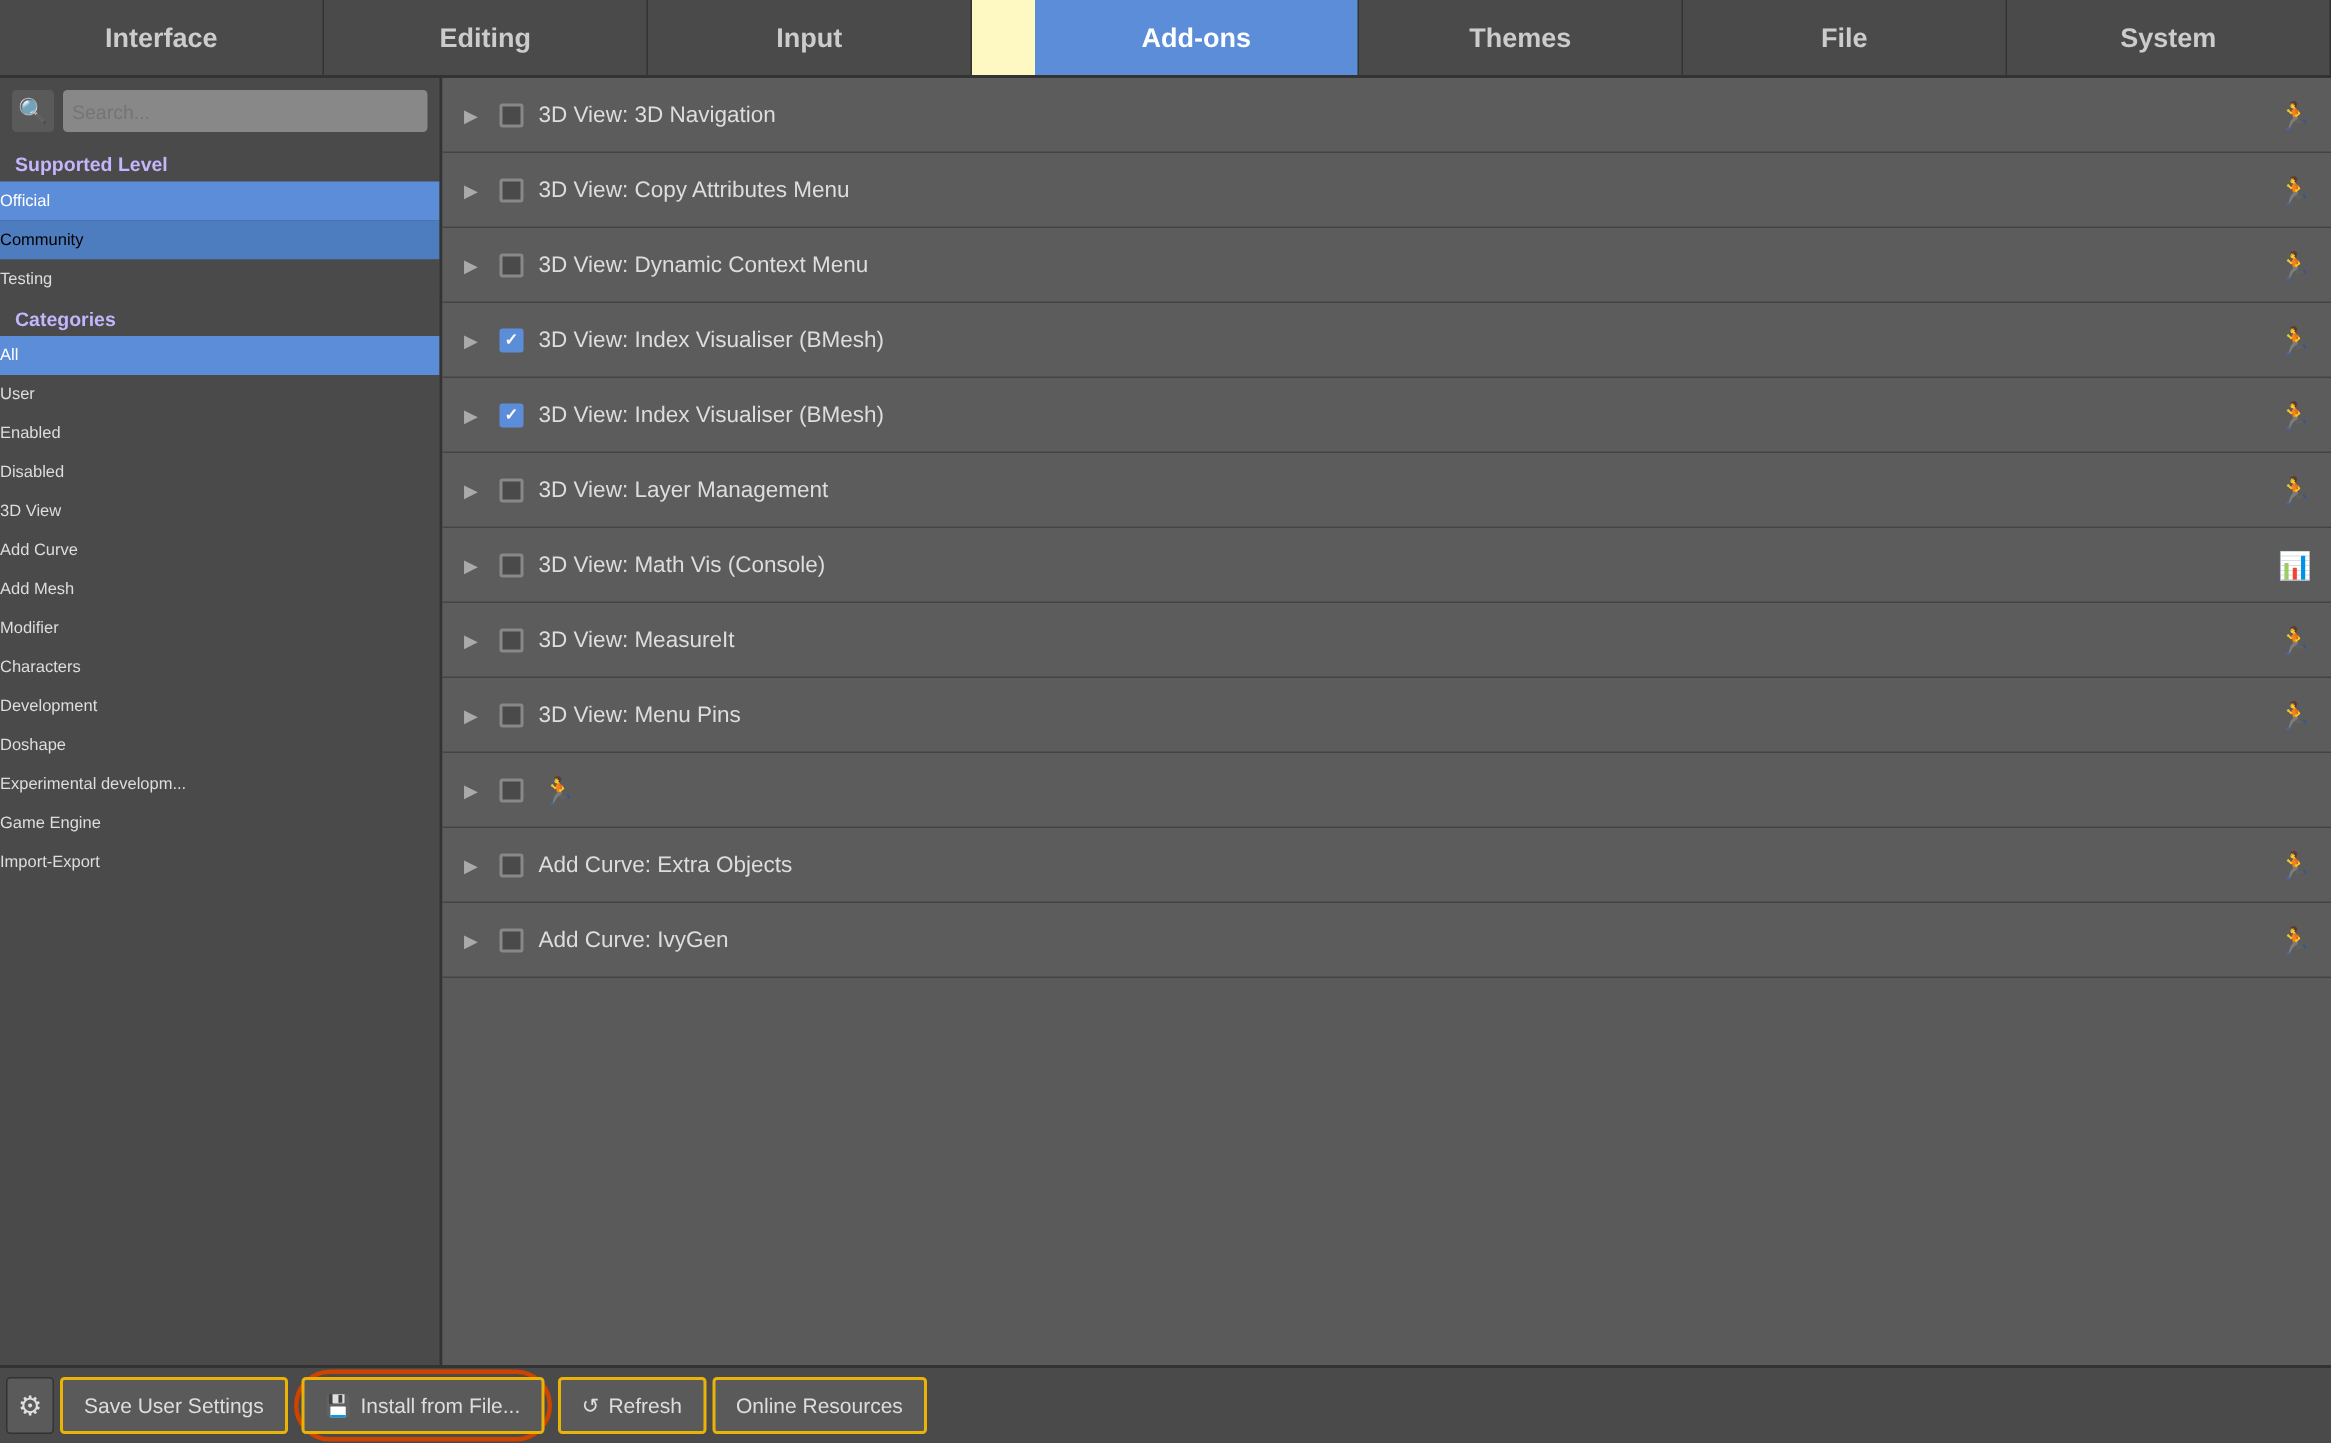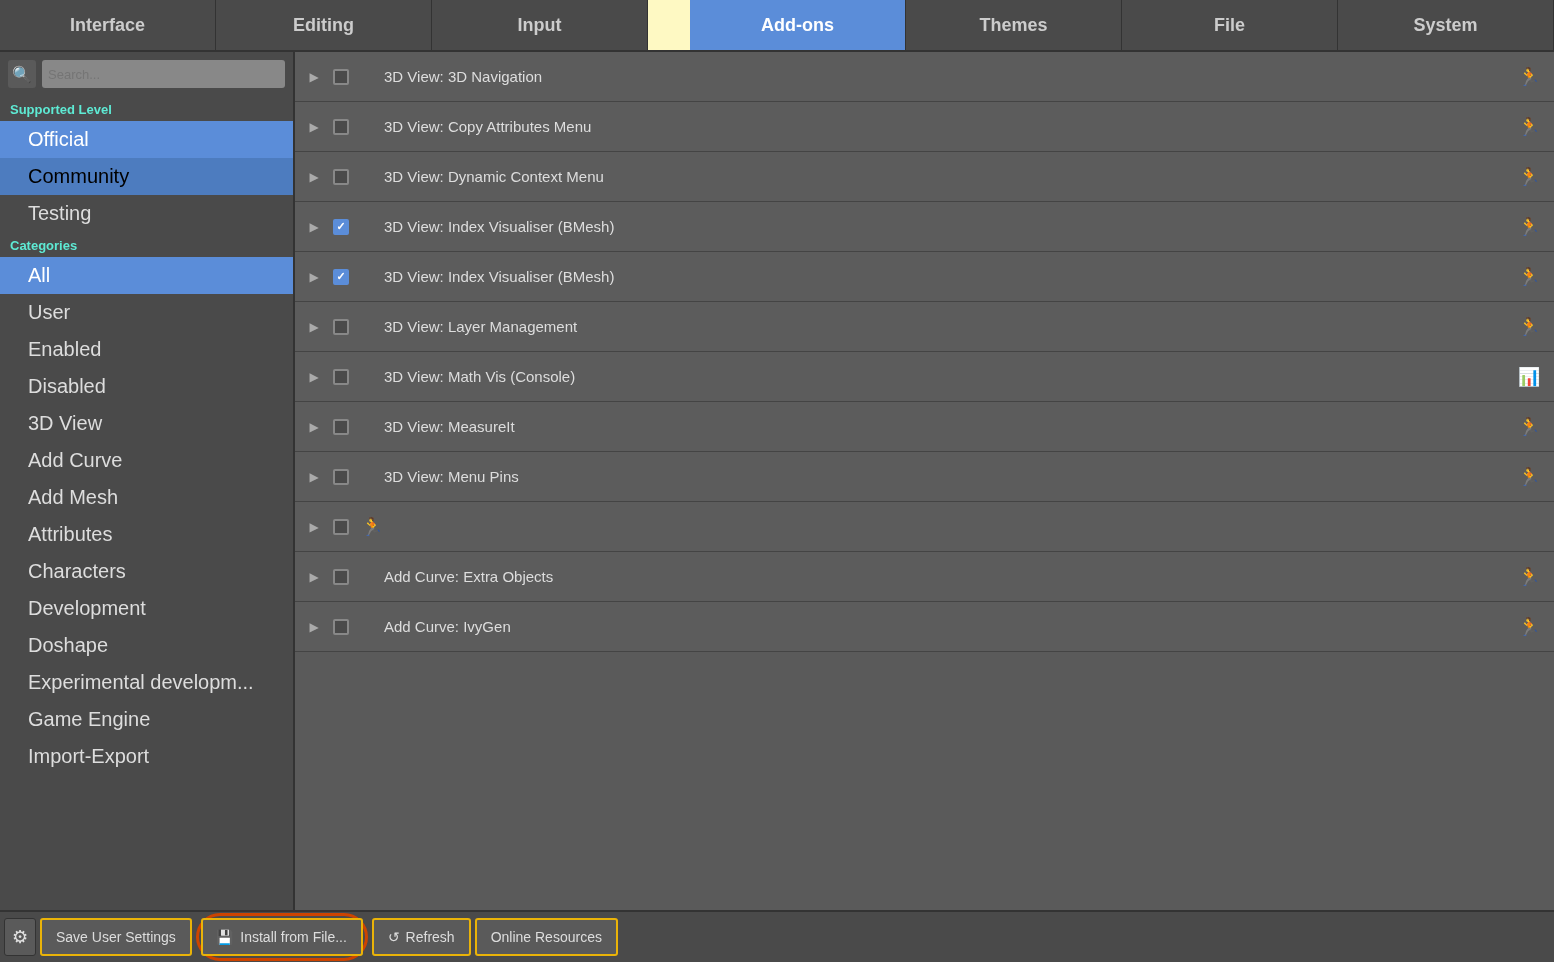--- a/index.html
+++ b/index.html
@@ -83,28 +83,28 @@
       height: 28px;
       padding: 0 6px;
       color: #333;
       font-size: 13px;
       outline: none;
     }
 
     .section-label {
       padding: 6px 10px 4px;
       font-size: 13px;
-      color: #5eead4;
+      color: #c4b5fd;
       font-weight: bold;
     }
 
     .sidebar-item {
-      padding: 7px 28px;
-      cursor: pointer;
-      font-size: 20px;
+      padding: 7px 0;
+      cursor: pointer;
+      font-size: 11px;
       color: #ddd;
       background: #4a4a4a;
     }
     .sidebar-item.active {
       background: #5b8dd9;
       color: #fff;
     }
     .sidebar-item.active-secondary {
       background: #4d7cbf;
       color: #000000;
@@ -160,21 +160,20 @@
       content: '✓';
       color: white;
       font-size: 11px;
       font-weight: bold;
     }
 
     .addon-name {
       flex: 1;
       font-size: 15px;
       color: #ddd;
-      margin-left: 25px;
     }
 
     .addon-icon {
       width: 28px;
       height: 28px;
       display: flex;
       align-items: center;
       justify-content: center;
       font-size: 18px;
       color: #aaa;
@@ -258,21 +257,21 @@
     <div class="sidebar-item">Testing</div>
 
     <div class="section-label">Categories</div>
     <div class="sidebar-item active">All</div>
     <div class="sidebar-item">User</div>
     <div class="sidebar-item">Enabled</div>
     <div class="sidebar-item">Disabled</div>
     <div class="sidebar-item">3D View</div>
     <div class="sidebar-item">Add Curve</div>
     <div class="sidebar-item">Add Mesh</div>
-    <div class="sidebar-item">Attributes</div>
+    <div class="sidebar-item">Modifier</div>
     <div class="sidebar-item">Characters</div>
     <div class="sidebar-item">Development</div>
     <div class="sidebar-item">Doshape</div>
     <div class="sidebar-item">Experimental developm...</div>
     <div class="sidebar-item">Game Engine</div>
     <div class="sidebar-item">Import-Export</div>
   </div>
 
   <div class="addon-list">
 

